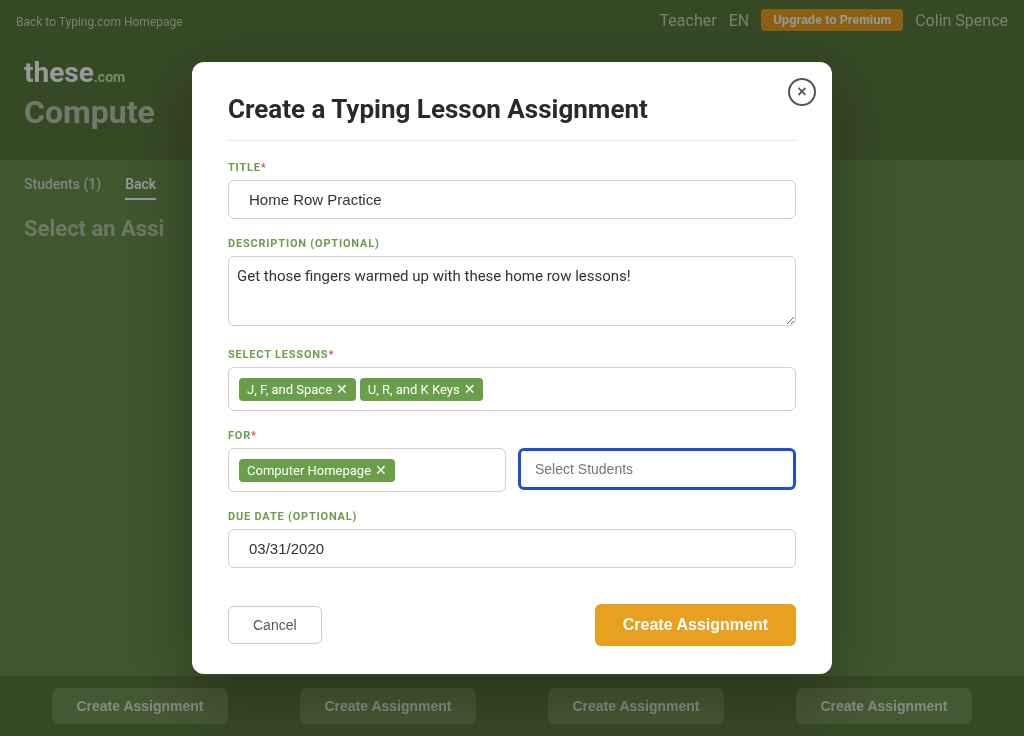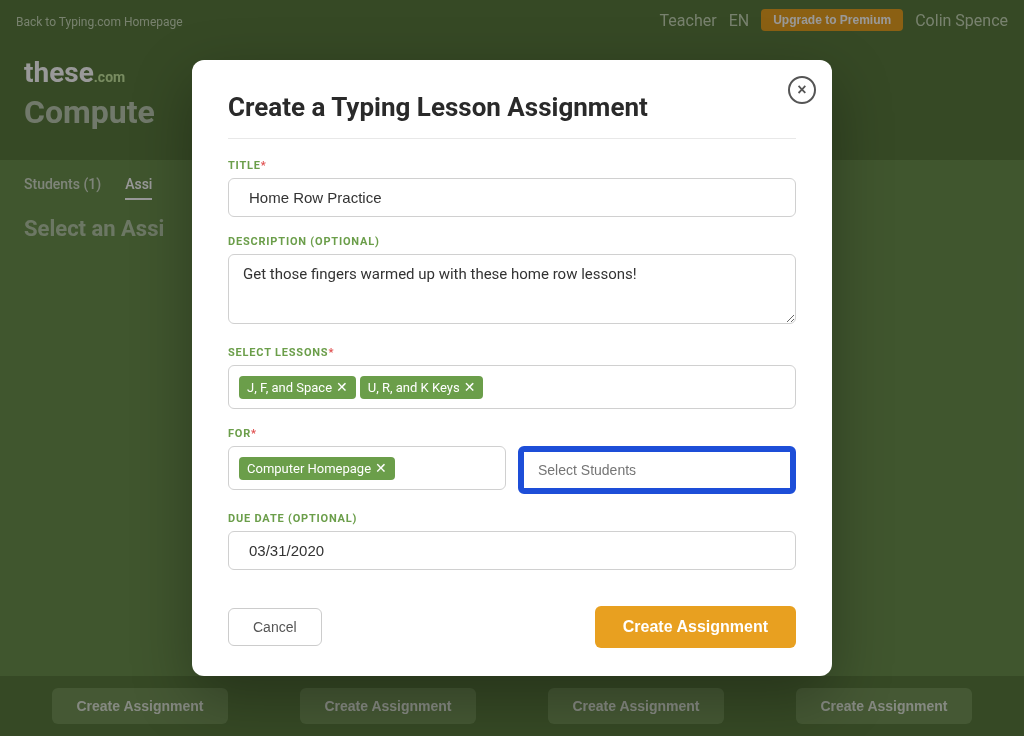--- a/index.html
+++ b/index.html
@@ -218,21 +218,21 @@
       padding: 10px 20px;
       font-size: 15px;
       color: #333;
       outline: none;
     }
 
     .field-textarea {
       width: 100%;
       border: 1px solid #d0d0d0;
       border-radius: 6px;
-      padding: 10px 14px;
+      padding: 10px 8px;
       font-size: 15px;
       color: #333;
       resize: vertical;
       min-height: 70px;
       outline: none;
       font-family: inherit;
     }
 
     .tag-input-area {
       width: 100%;
@@ -271,21 +271,21 @@
     .for-field {
       flex: 1;
     }
 
     .for-field .tag-input-area {
       min-height: 44px;
     }
 
     .select-students {
       width: 100%;
-      border: 6px solid #1d4ed8;
+      border: 3px solid #1d4ed8;
       border-radius: 6px;
       padding: 10px 14px;
       font-size: 14px;
       color: #aaa;
       background: white;
     }
 
     .modal-footer {
       display: flex;
       justify-content: space-between;
@@ -335,21 +335,21 @@
   <div class="bg-header">
     <div class="bg-logo">
       <span>these</span><span class="dot-com">.com</span>
     </div>
     <div class="bg-class-title">Compute</div>
   </div>
 
   <div class="bg-body">
     <div class="bg-tabs">
       <div class="bg-tab">Students (1)</div>
-      <div class="bg-tab active">Assi</div>
+      <div class="bg-tab active">Back</div>
     </div>
     <div class="bg-section-title">Select an Assi</div>
   </div>
 
   <div class="bg-bottom-bar">
     <button class="bg-create-btn">Create Assignment</button>
     <button class="bg-create-btn">Create Assignment</button>
     <button class="bg-create-btn">Create Assignment</button>
     <button class="bg-create-btn">Create Assignment</button>
   </div>

